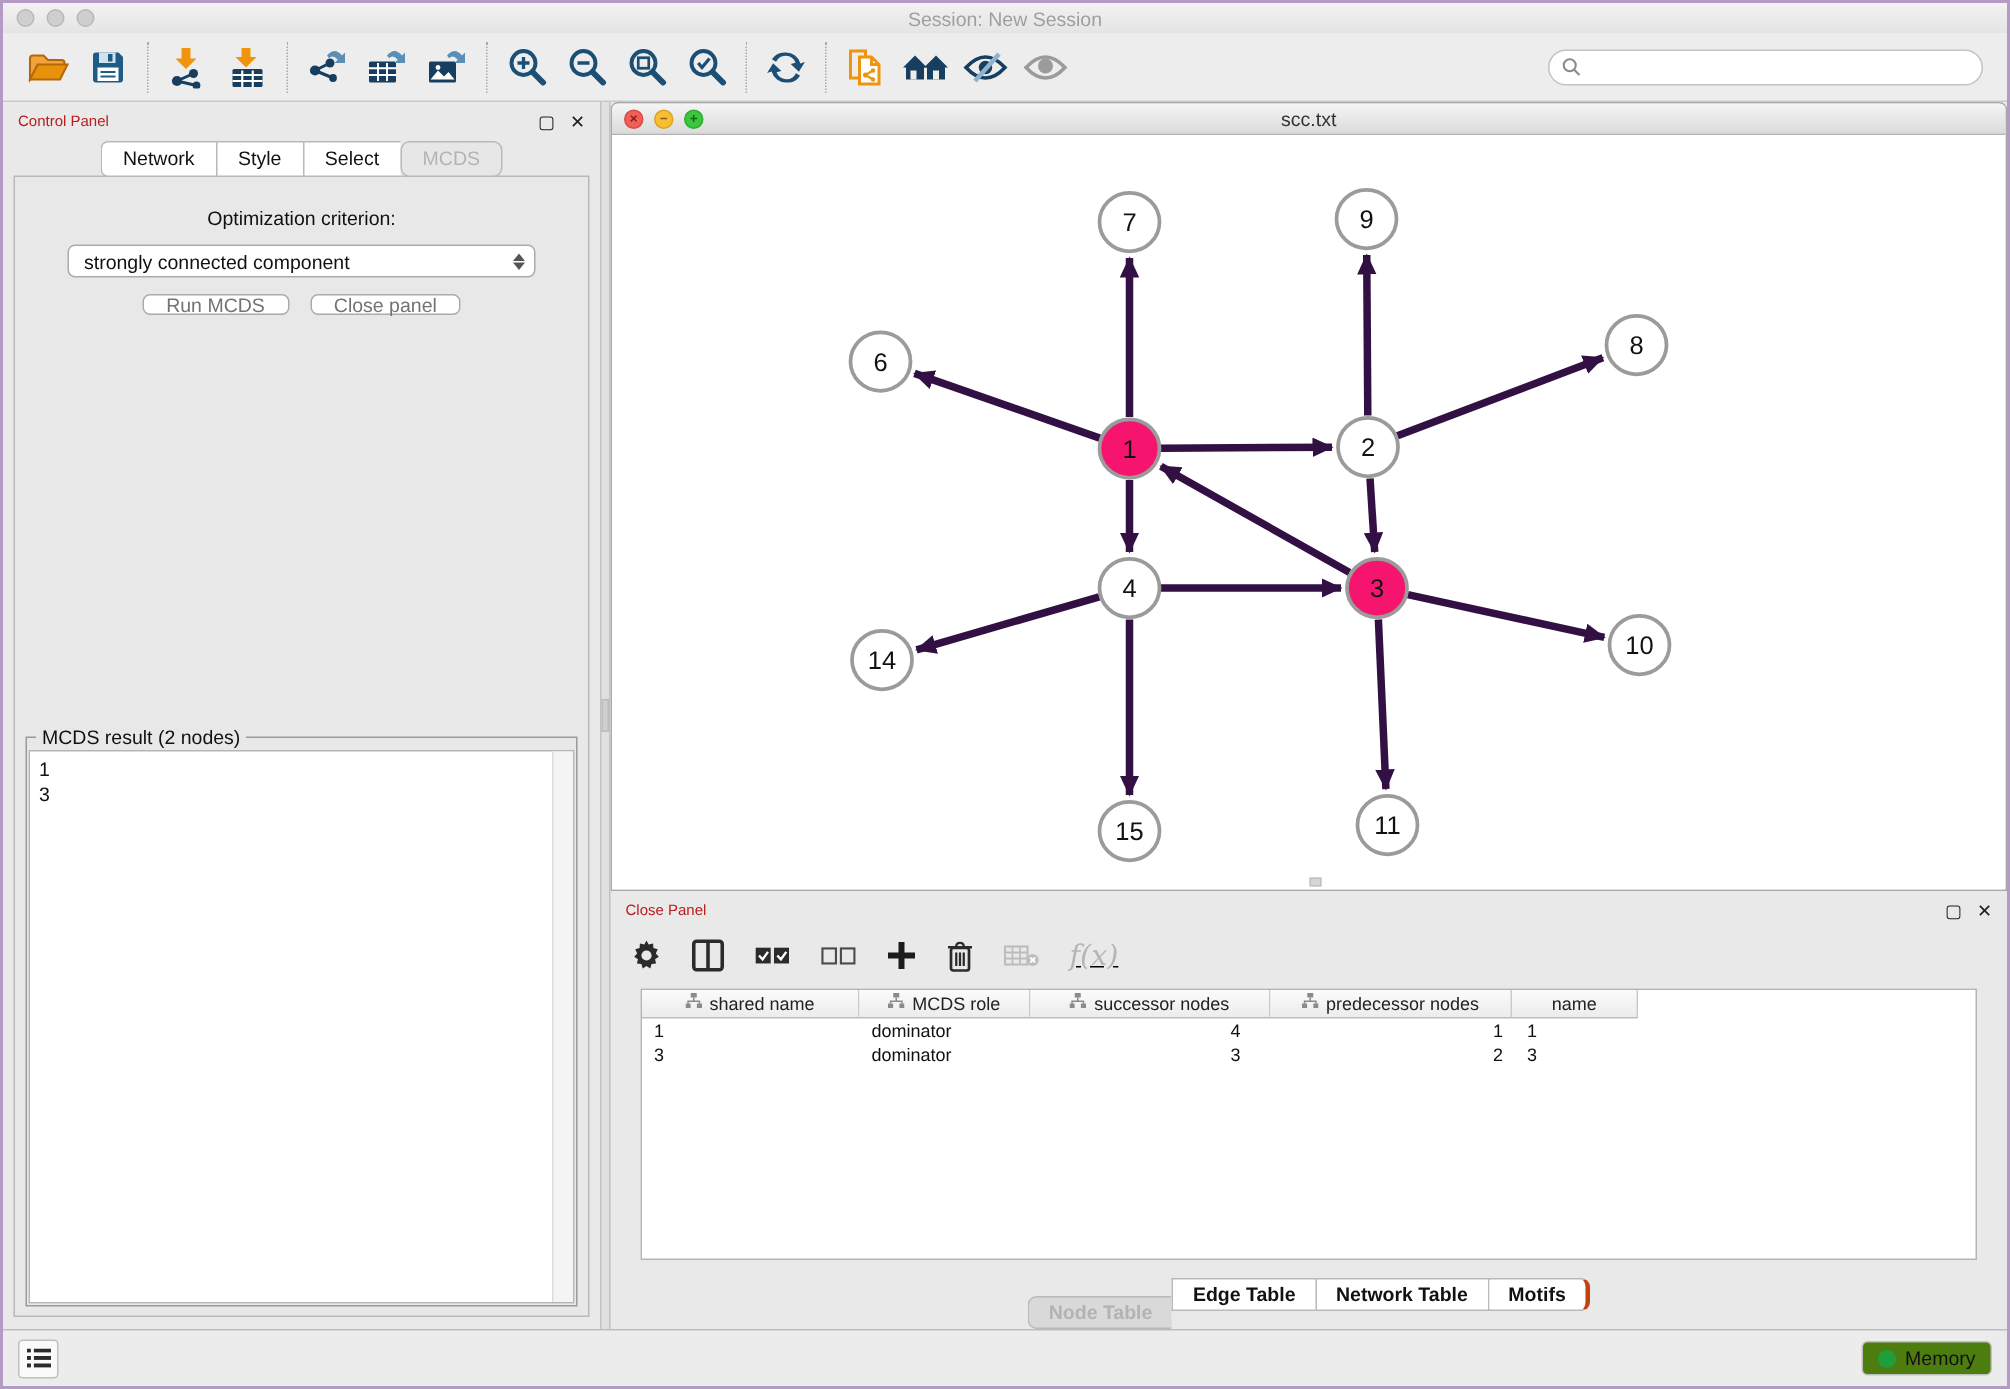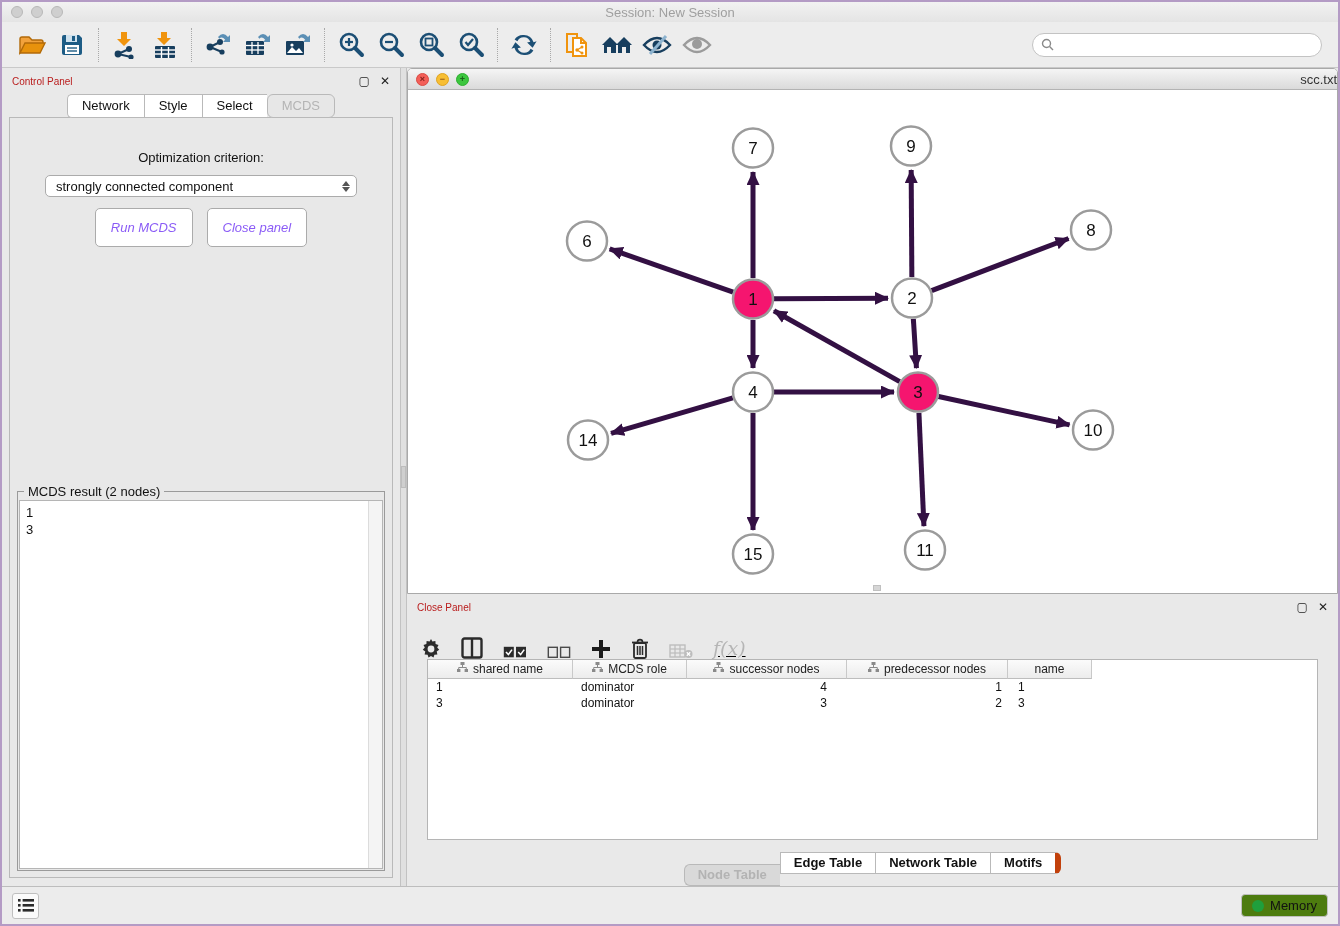--- a/index.html
+++ b/index.html
@@ -27,30 +27,30 @@
   .control-panel { width:398px; background:#e9e9e9; display:flex; flex-direction:column; }
   .panel-head { height:26px; display:flex; align-items:center; padding:0 10px; }
   .panel-head .ph-title { font-size:10px; color:#b91c1c; }
   .panel-head .ph-sp { flex:1; }
   .ph-ico { margin-left:10px; font-size:12px; color:#222; line-height:1; cursor:default; }
   .cp-tabs { display:flex; justify-content:center; position:relative; z-index:2; margin-bottom:-1px; }
   .cp-tab { font-size:13px; padding:3px 14px 4px; background:#fff; border:1px solid #b9b9b9; border-right:none; color:#111; cursor:default; }
   .cp-tab:first-child { border-radius:5px 0 0 5px; }
   .cp-tab.last { border-right:1px solid #b9b9b9; border-radius:0 5px 5px 0; }
   .cp-tab.active { background:#e7e7e7; color:#b4b4b4; border-right:1px solid #b9b9b9; border-radius:6px; }
-  .cp-body { flex:1; margin:0 7px 8px 7px; border:1px solid #b9b9b9; background:#e8e8e8; display:flex; flex-direction:column; padding-top:32px; min-height:0; }
+  .cp-body { flex:1; margin:0 7px 8px 7px; border:1px solid #b9b9b9; background:#e8e8e8; display:flex; flex-direction:column; padding-top:20px; min-height:0; }
   .opt-label { text-align:center; font-size:13px; color:#111; margin-bottom:10px; }
   .dropdown { width:312px; height:22px; margin:0 auto; background:#fff; border:1px solid #ababab; border-radius:5px; display:flex; align-items:center; padding:0 6px 0 10px; font-size:13px; color:#111; cursor:default; }
   .dropdown .dd-sp { flex:1; }
   .dd-arrows { display:flex; flex-direction:column; align-items:center; gap:1px; }
   .dd-arrows i { display:block; width:0; height:0; border-left:4px solid transparent; border-right:4px solid transparent; }
   .dd-up { border-bottom:5px solid #555; }
   .dd-down { border-top:5px solid #555; }
   .cp-buttons { display:flex; justify-content:center; gap:14px; margin-top:11px; }
-  .btn { height:39px; background:#fff; border:1px solid #ababab; border-radius:5px; font-size:13px; color:#8b5cf6; padding:0 15px; display:flex; align-items:center; cursor:default;font-style:italic; }
+  .btn { height:14px; background:#fff; border:1px solid #ababab; border-radius:5px; font-size:13px; color:#737373; padding:0 15px; display:flex; align-items:center; cursor:default; }
   .cp-spacer { flex:1; }
   .result-box { margin:6px 7px 6px 7px; border:1px solid #9a9a9a; position:relative; padding:8px 1px 1px 1px; height:380px; flex:0 0 auto; }
   .result-legend { position:absolute; top:-8px; left:6px; background:#e8e8e8; padding:0 4px; font-size:13px; color:#111; }
   .result-inner { width:100%; height:100%; background:#fff; border:1px solid #b5b5b5; display:flex; }
   .result-text { flex:1; font-size:13px; color:#111; padding:3px 6px; line-height:17px; white-space:pre; }
   .result-scroll { width:14px; background:#f4f4f4; border-left:1px solid #dcdcdc; }
 
   
   .vsplit { width:7px; background:#e0e0e0; border-left:1px solid #c2c2c2; border-right:1px solid #c2c2c2; position:relative; }
   .vsplit .handle { position:absolute; top:398px; left:0; width:5px; height:22px; background:#cfcfcf; border:1px solid #bdbdbd; }
@@ -59,45 +59,45 @@
   .rightcol { flex:1; display:flex; flex-direction:column; min-width:0; }
 
   
   .net-window { height:526px; border:1px solid #a9a9a9; border-radius:5px 5px 0 0; overflow:hidden; display:flex; flex-direction:column; background:#fff; flex:0 0 auto; }
   .net-titlebar { height:21px; background:linear-gradient(#f5f5f5,#dadada); border-bottom:1px solid #b3b3b3; display:flex; align-items:center; position:relative; }
   .nt-group { display:flex; gap:7px; margin-left:8px; }
   .nt { width:13px; height:13px; border-radius:50%; font-size:9px; font-weight:bold; display:flex; align-items:center; justify-content:center; }
   .nt.red { background:#f35f58; border:1px solid #d94b44; color:#82201c; }
   .nt.yellow { background:#f7be33; border:1px solid #dfa321; color:#93591a; }
   .nt.green { background:#3cc63e; border:1px solid #2eae31; color:#1a6419; }
-  .net-titlebar .title { position:absolute; left:0; right:0; text-align:right; font-size:13px; color:#333; }
+  .net-titlebar .title { position:absolute; left:0; right:0; text-align:center; font-size:13px; color:#333; }
   .net-canvas { flex:1; position:relative; background:#ffffff; }
   .net-canvas svg { position:absolute; inset:0; width:100%; height:100%; }
   .net-resize { position:absolute; bottom:2px; left:50%; width:8px; height:6px; background:#d6d6d6; border:1px solid #c0c0c0; }
 
   
   .hgap { height:5px; }
 
   
   .table-panel { flex:1; display:flex; flex-direction:column; background:#e9e9e9; min-height:0; }
-  .tp-toolbar { height:44px; display:flex; align-items:flex-end; padding:0 14px; gap:20px; flex:0 0 auto;text-decoration:underline; }
+  .tp-toolbar { height:44px; display:flex; align-items:center; padding:0 14px; gap:20px; flex:0 0 auto;text-decoration:underline; }
   .tp-ico { display:flex; align-items:center; justify-content:center; cursor:default; }
   .fx { font-family:"DejaVu Serif","Liberation Serif",serif; font-style:italic; font-size:19px; color:#b5b5b5; }
   .tp-table { margin:0 20px; background:#fff; border:1px solid #b5b5b5; height:181px; overflow:hidden; flex:0 0 auto; }
   .tp-header { display:flex; height:19px; }
   .th-cell { background:linear-gradient(#fbfbfb,#ececec); border-right:1px solid #c9c9c9; border-bottom:1px solid #bdbdbd; display:flex; align-items:center; justify-content:center; font-size:12px; color:#222; gap:5px; overflow:hidden; flex:0 0 auto; }
   .th-rest { flex:1; border-bottom:1px solid #fff; }
   .tp-row { display:flex; height:16px; font-size:12px; color:#111; align-items:center; }
   .td-cell { flex:0 0 auto; overflow:hidden; white-space:nowrap; }
   .al { text-align:left; padding-left:8px; } .ar { text-align:right; padding-right:20px; }
   .ar2 { text-align:right; padding-right:6px; } .al2 { text-align:left; padding-left:10px; }
   .tp-tabsbar { flex:1; display:flex; align-items:center; justify-content:center; }
   .tp-tab { font-size:13px; font-weight:bold; padding:2px 13px 3px; background:#fff; border:1px solid #b9b9b9; border-right:none; color:#111; cursor:default; }
   .tp-tab:first-child { border-radius:6px 0 0 6px;margin-top:24px; }
-  .tp-tab.lastt { border-right:6px solid #c2410c; border-radius:0 6px 6px 0;text-align:center; }
+  .tp-tab.lastt { border-right:3px solid #c2410c; border-radius:0 6px 6px 0;text-align:center; }
   .tp-tab.active { background:#d9d9d9; color:#b3b3b3; }
 
   
   .statusbar { height:38px; background:#ececec; border-top:1px solid #bdbdbd; display:flex; align-items:center; padding:0 10px; flex:0 0 auto; }
   .sb-left { width:27px; height:26px; background:#fafafa; border:1px solid #bfbfbf; border-radius:3px; display:flex; align-items:center; justify-content:center; }
   .sb-spacer { flex:1; }
   .memory-btn { height:23px; background:#4d7c0f; border:1px solid #bfbfbf; border-radius:4px; display:flex; align-items:center; gap:6px; padding:0 10px; font-size:13px; color:#111; }
   .mem-dot { width:12px; height:12px; border-radius:50%; background:#1f9f3c; }
 </style>
 </head>

